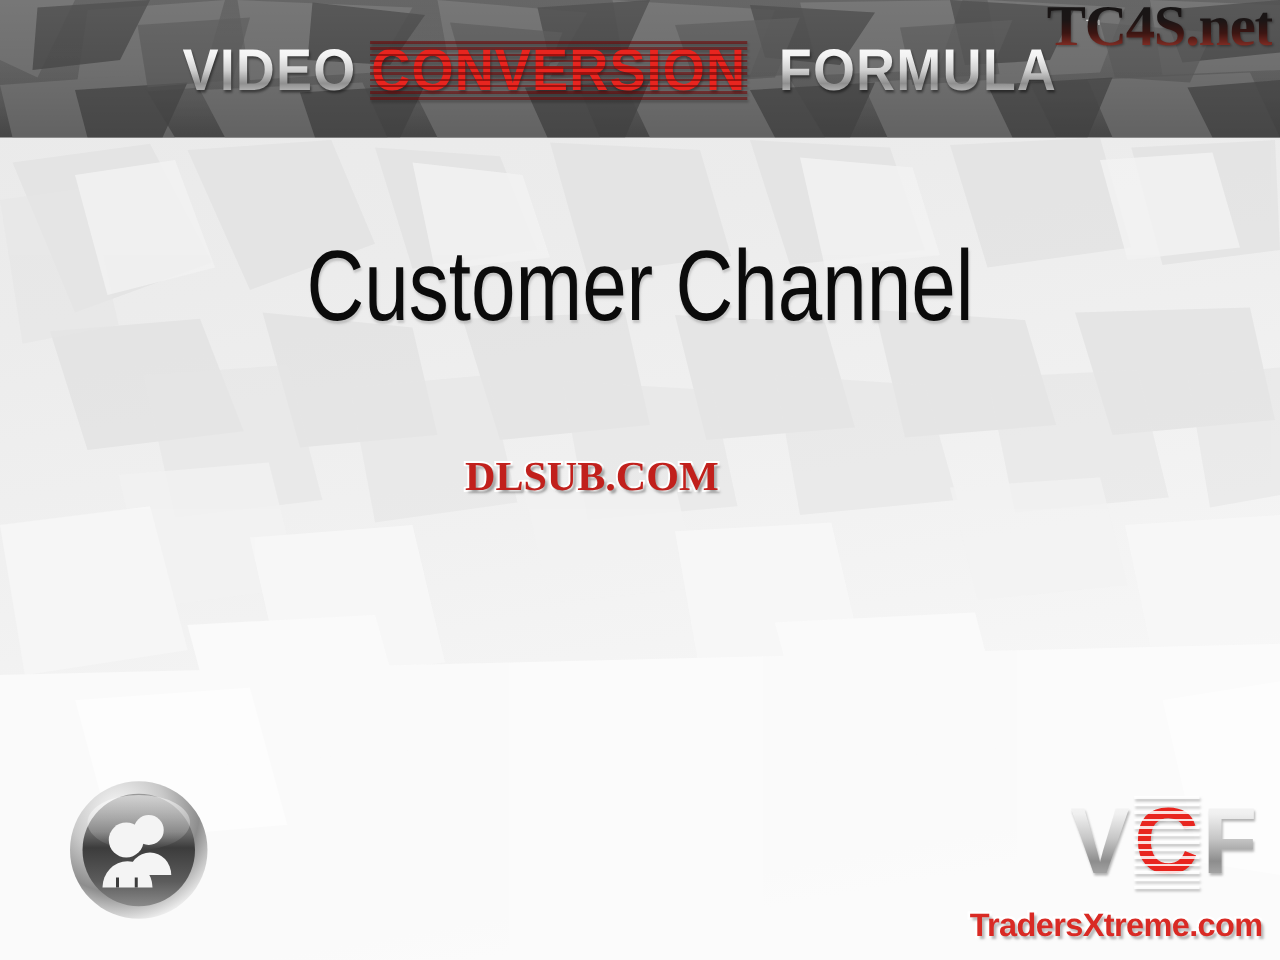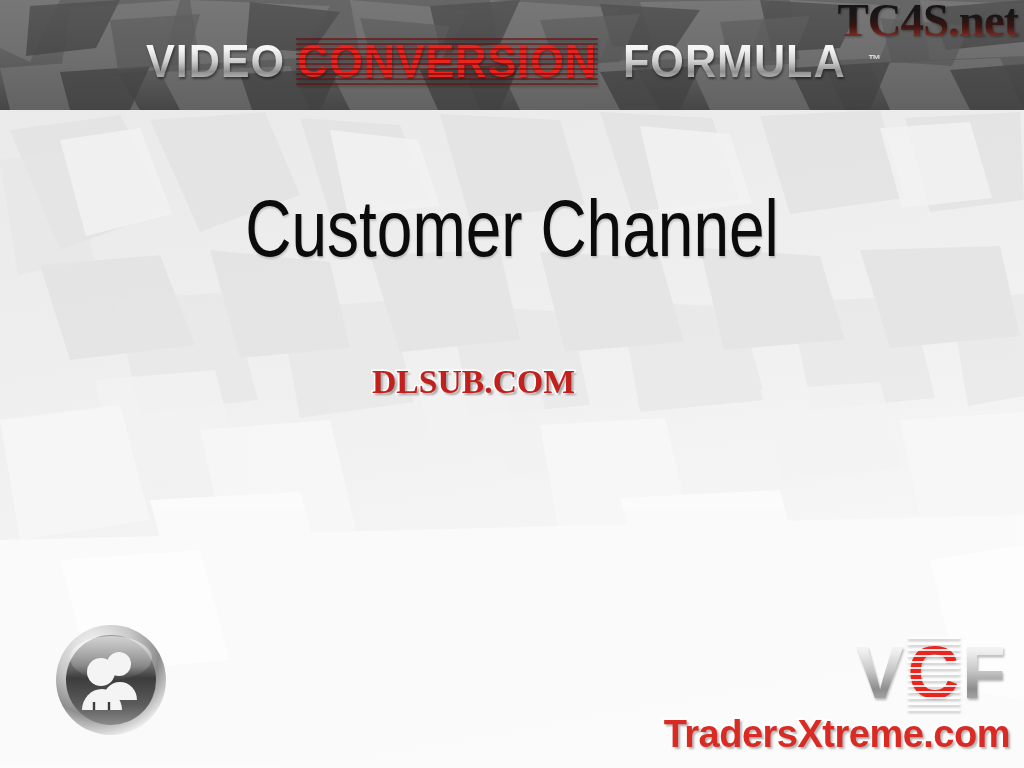--- a/index.html
+++ b/index.html
@@ -43,21 +43,21 @@
     background: linear-gradient(180deg, rgba(255,255,255,0.05) 0%, rgba(255,255,255,0.0) 45%, rgba(0,0,0,0.12) 100%);
   }
 
   
   .vcf-wordmark {
     position: absolute;
     left: 146px;
     top: 32px;
     height: 52px;
     display: flex;
-    align-items: flex-end;
+    align-items: flex-start;
     white-space: nowrap;
     font-family: "Liberation Sans", sans-serif;
     font-weight: bold;
     font-size: 47px;
     letter-spacing: 1px;
     line-height: 1;
   }
   .wm-silver {
     background: linear-gradient(180deg, #ffffff 0%, #f2f2f2 28%, #cfcfcf 52%, #8f8f8f 74%, #d8d8d8 100%);
     -webkit-background-clip: text;
@@ -217,21 +217,21 @@
       rgba(0,0,0,0) 0px, rgba(0,0,0,0) 4px,
       rgba(255,255,255,0.85) 4px, rgba(255,255,255,0.85) 6px);
   }
 
   .traders {
     position: absolute;
     right: 14px;
     bottom: 12px;
     font-family: "Liberation Sans", sans-serif;
     font-weight: bold;
-    font-size: 38px;
+    font-size: 26px;
     letter-spacing: -0.5px;
     color: #d92a24;
     -webkit-text-stroke: 4px #ffffff;
     paint-order: stroke fill;
     text-shadow: 2px 2px 2px rgba(120,120,120,0.55);
     white-space: nowrap;
     transform: scaleX(1.0);
   }
 </style>
 </head>

